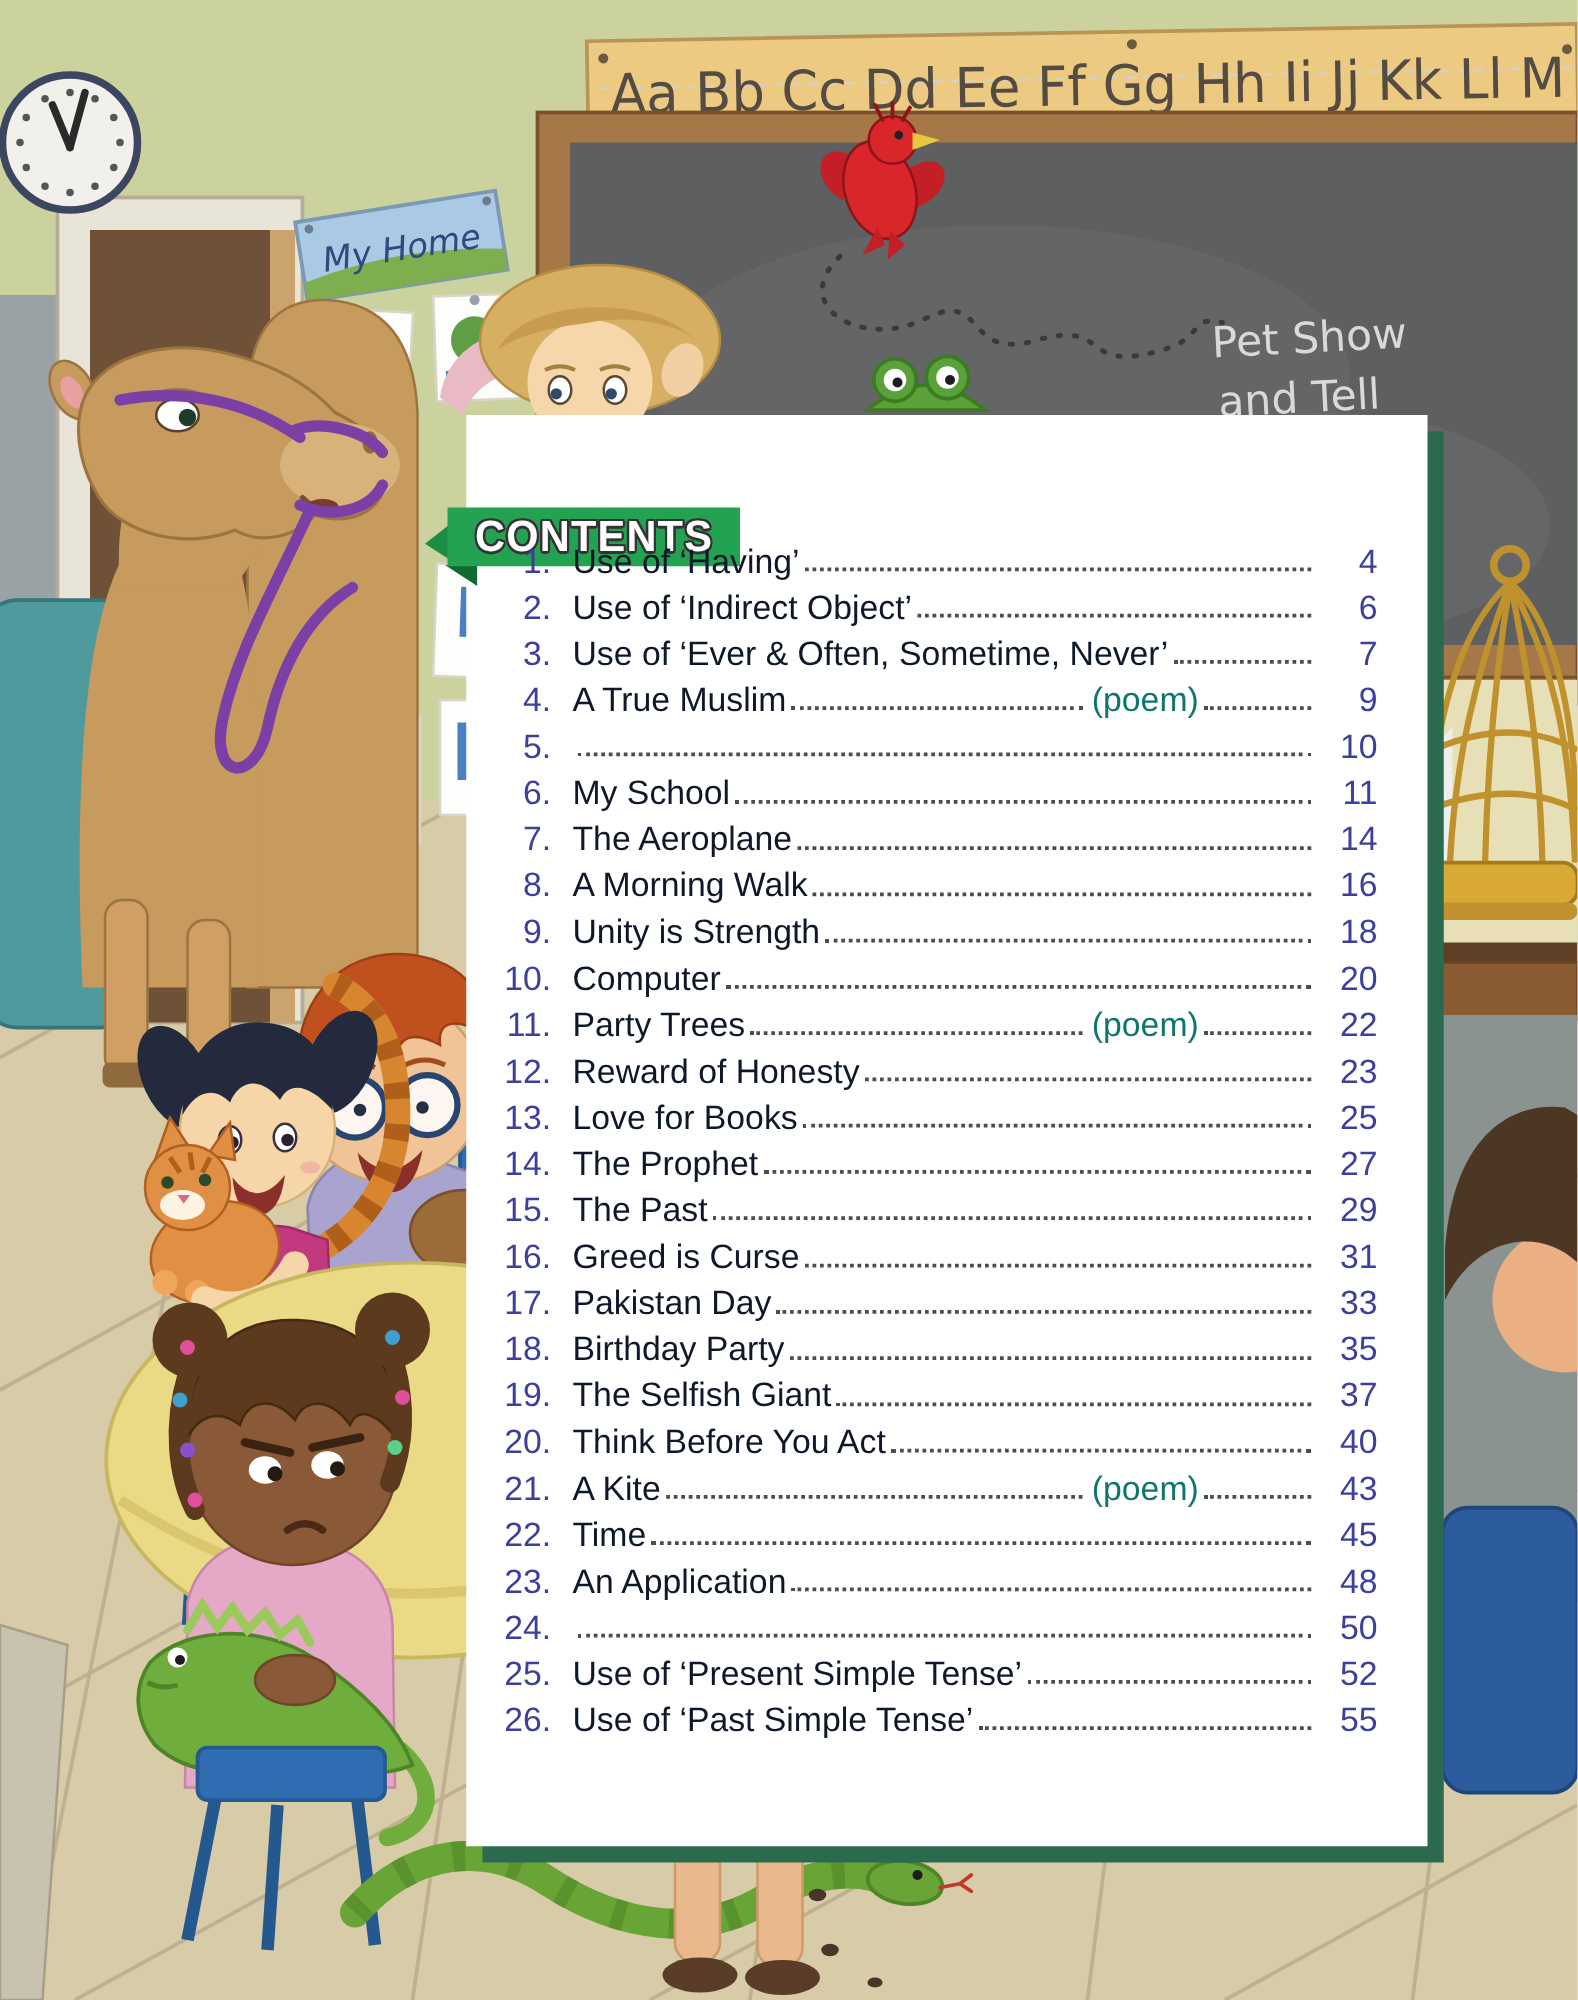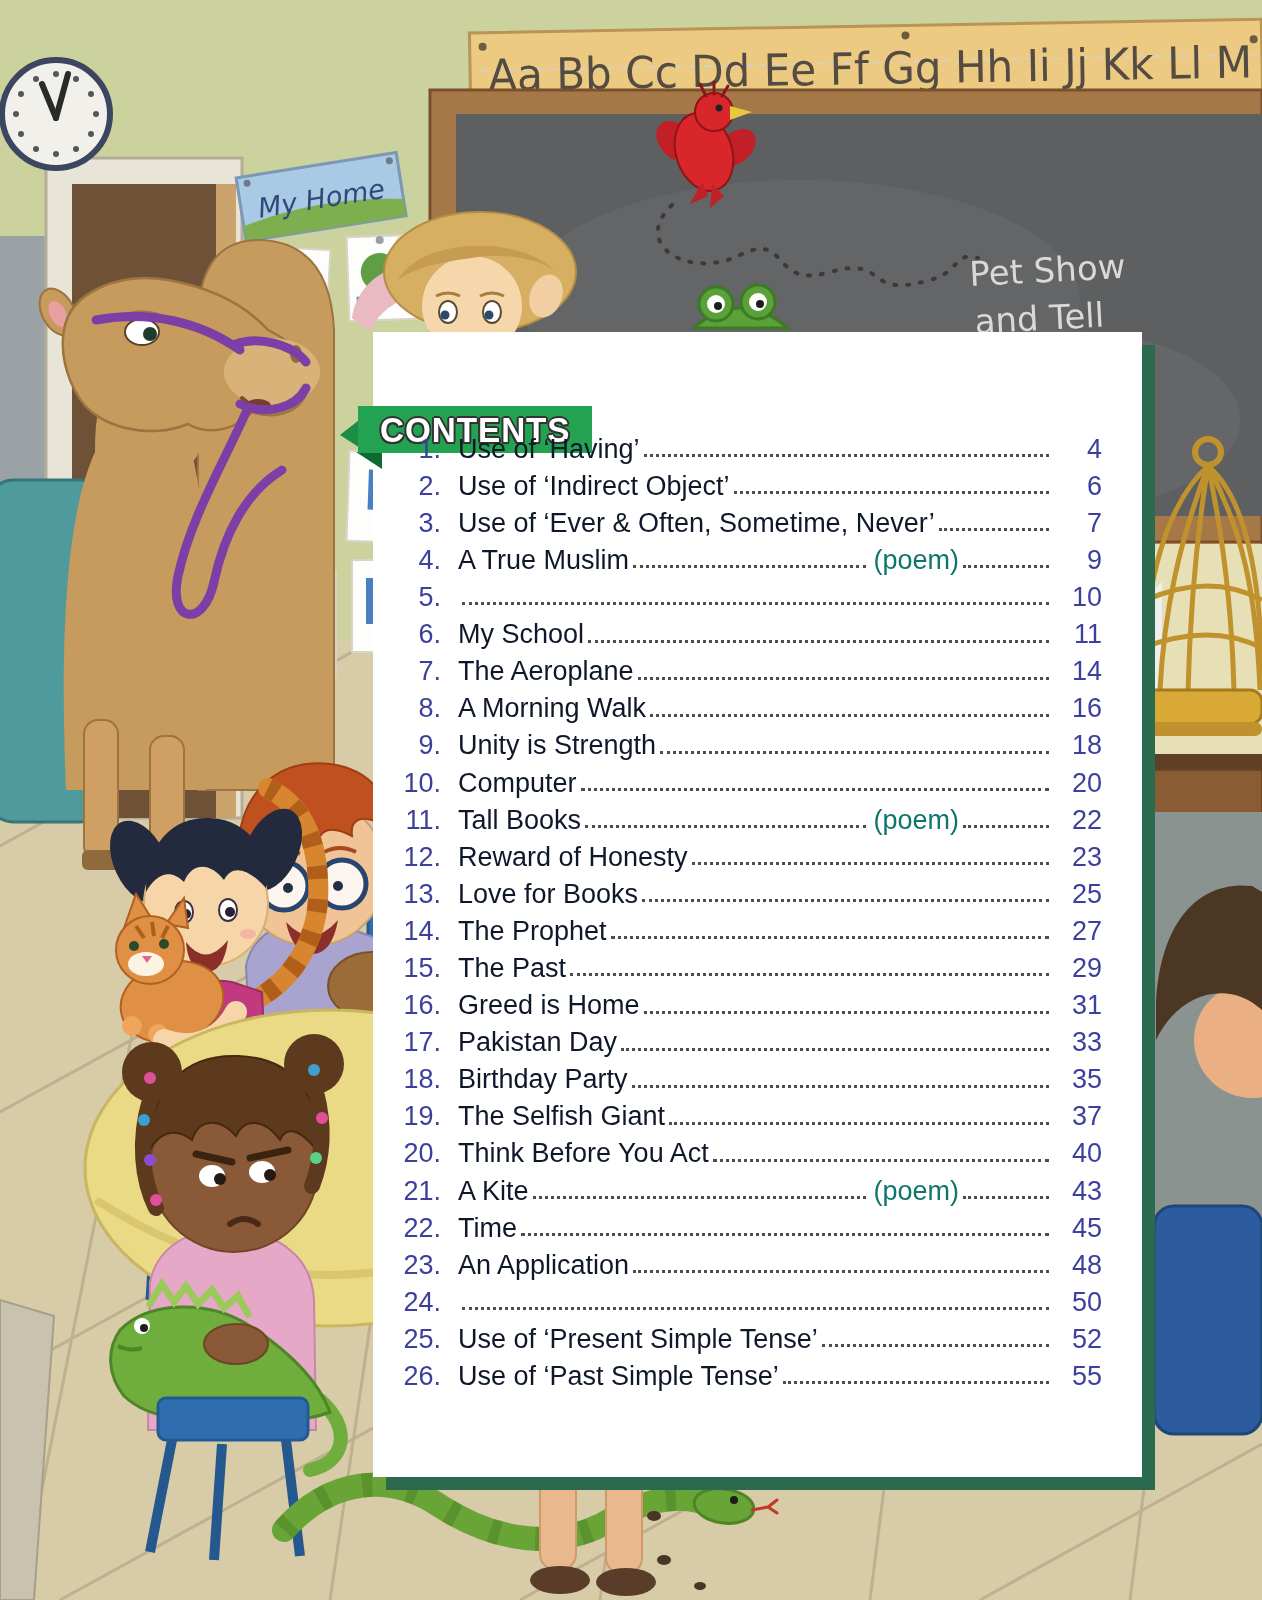--- a/index.html
+++ b/index.html
@@ -447,21 +447,21 @@
           <span class="pg">18</span>
         </div>
         <div class="row">
           <span class="num">10.</span>
           <span class="title">Computer</span>
           <span class="leader"></span>
           <span class="pg">20</span>
         </div>
         <div class="row">
           <span class="num">11.</span>
-          <span class="title">Tall Books</span>
+          <span class="title">Party Trees</span>
           <span class="leader"></span>
           <span class="poem">(poem)</span>
           <span class="leader trail"></span>
           <span class="pg">22</span>
         </div>
         <div class="row">
           <span class="num">12.</span>
           <span class="title">Reward of Honesty </span>
           <span class="leader"></span>
           <span class="pg">23</span>
@@ -479,21 +479,21 @@
           <span class="pg">27</span>
         </div>
         <div class="row">
           <span class="num">15.</span>
           <span class="title">The Past </span>
           <span class="leader"></span>
           <span class="pg">29</span>
         </div>
         <div class="row">
           <span class="num">16.</span>
-          <span class="title">Greed is Home</span>
+          <span class="title">Greed is Curse</span>
           <span class="leader"></span>
           <span class="pg">31</span>
         </div>
         <div class="row">
           <span class="num">17.</span>
           <span class="title">Pakistan Day </span>
           <span class="leader"></span>
           <span class="pg">33</span>
         </div>
         <div class="row">

